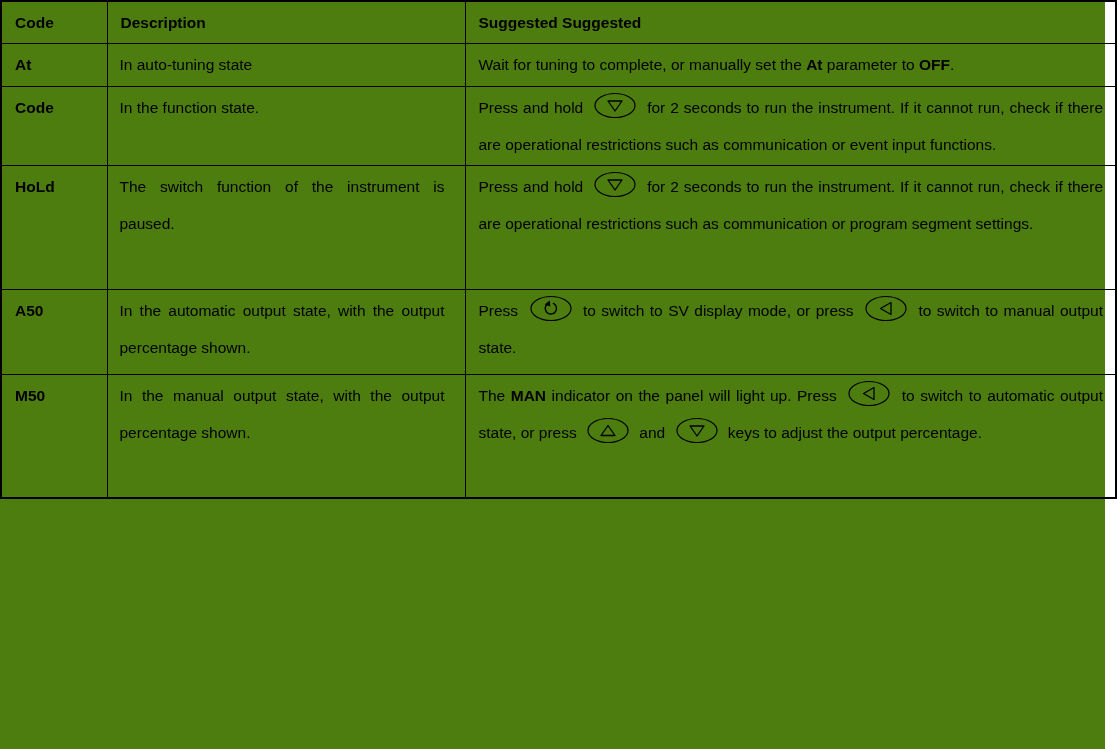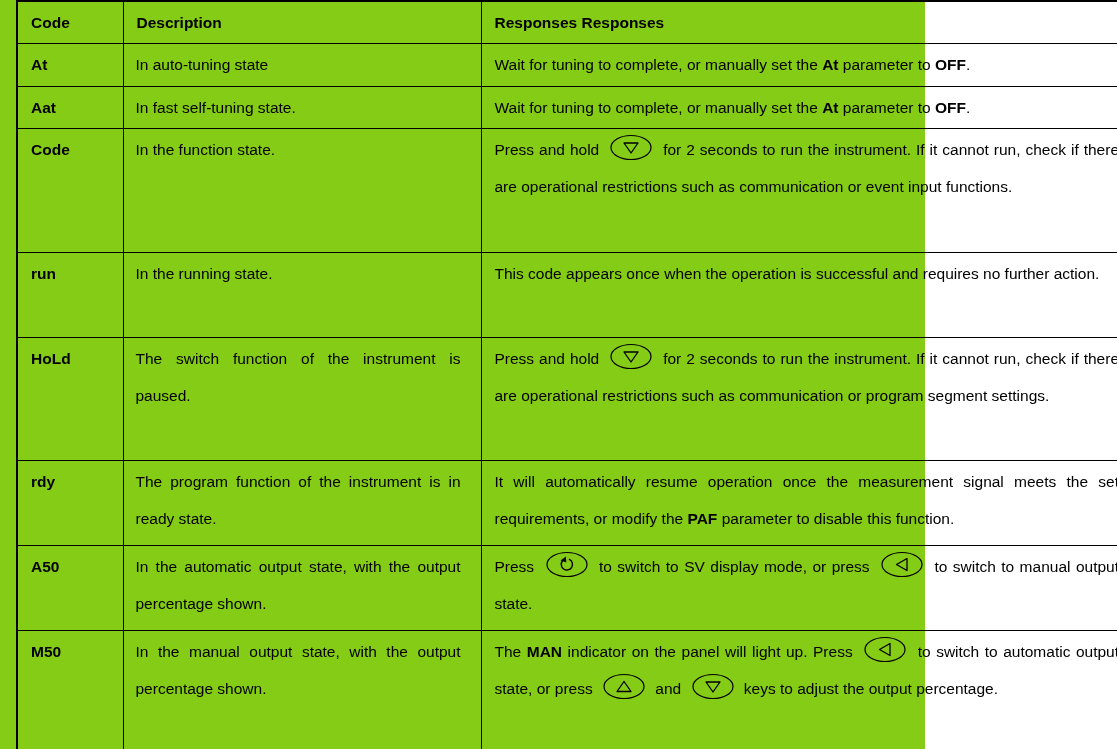--- a/index.html
+++ b/index.html
@@ -3,25 +3,24 @@
 <meta charset="utf-8">
 <style>
   html, body {
     margin: 0;
     padding: 0;
     background: #ffffff;
     font-family: "Liberation Sans", sans-serif;
     color: #000000;
   }
   .page {
-    width: 925px;
+    width: 1105px;
     height: 749px;
-    background: #84cc16;
+    background: #4d7c0f;
     box-sizing: border-box;
-    padding-left: 16px;
   }
   table.code-table {
     width: 1115px;
     border-collapse: collapse;
     table-layout: fixed;
     border: 2px solid #000000;
     font-size: 15.5px;
     line-height: 37px;
   }
   col.c1 { width: 106px; }
@@ -82,59 +81,44 @@
   <table class="code-table">
     <colgroup>
       <col class="c1">
       <col class="c2">
       <col class="c3">
     </colgroup>
     <thead>
       <tr>
           <th>Code</th>
           <th>Description</th>
-          <th>Responses Responses</th>
+          <th>Suggested Suggested</th>
         </tr>
     </thead>
     <tbody>
         <tr>
           <td class="code-cell">At</td>
           <td class="desc-cell">In auto-tuning state</td>
-          <td class="resp-cell">Wait for tuning to complete, or manually set the <b>At</b> parameter to <b>OFF</b>.</td>
-        </tr>
-        <tr>
-          <td class="code-cell">Aat</td>
-          <td class="desc-cell">In fast self-tuning state.</td>
           <td class="resp-cell">Wait for tuning to complete, or manually set the <b>At</b> parameter to <b>OFF</b>.</td>
         </tr>
         <tr>
           <td class="code-cell">Code</td>
           <td class="desc-cell">In the function state.</td>
           <td class="resp-cell">Press and hold <span class="key-icon"><svg width="44" height="27" viewBox="0 0 44 27">
                 <ellipse class="oval" cx="22" cy="13.5" rx="20" ry="12"></ellipse>
                 <polygon class="tri" points="15,9 29,9 22,19"></polygon>
               </svg></span> for 2 seconds to run the instrument. If it cannot run, check if there are operational restrictions such as communication or event input functions.</td>
         </tr>
         <tr>
-          <td class="code-cell">run</td>
-          <td class="desc-cell">In the running state.</td>
-          <td class="resp-cell">This code appears once when the operation is successful and requires no further action.</td>
-        </tr>
-        <tr>
           <td class="code-cell">HoLd</td>
           <td class="desc-cell">The switch function of the instrument is paused.</td>
           <td class="resp-cell">Press and hold <span class="key-icon"><svg width="44" height="27" viewBox="0 0 44 27">
                 <ellipse class="oval" cx="22" cy="13.5" rx="20" ry="12"></ellipse>
                 <polygon class="tri" points="15,9 29,9 22,19"></polygon>
               </svg></span> for 2 seconds to run the instrument. If it cannot run, check if there are operational restrictions such as communication or program segment settings.</td>
-        </tr>
-        <tr>
-          <td class="code-cell">rdy</td>
-          <td class="desc-cell">The program function of the instrument is in ready state.</td>
-          <td class="resp-cell">It will automatically resume operation once the measurement signal meets the set requirements, or modify the <b>PAF</b> parameter to disable this function.</td>
         </tr>
         <tr>
           <td class="code-cell">A50</td>
           <td class="desc-cell">In the automatic output state, with the output percentage shown.</td>
           <td class="resp-cell">Press <span class="key-icon"><svg width="44" height="27" viewBox="0 0 44 27">
                 <ellipse class="oval" cx="22" cy="13.5" rx="20" ry="12"></ellipse>
                 <path class="arc" d="M 24.4,8.4 A 5.6,5.6 0 1 1 17.6,9.8"></path>
                 <polygon class="arrow" points="20.8,5.6 15.6,9.4 21.3,11.6"></polygon>
               </svg></span> to switch to SV display mode, or press <span class="key-icon"><svg width="44" height="27" viewBox="0 0 44 27">
                 <ellipse class="oval" cx="22" cy="13.5" rx="20" ry="12"></ellipse>

